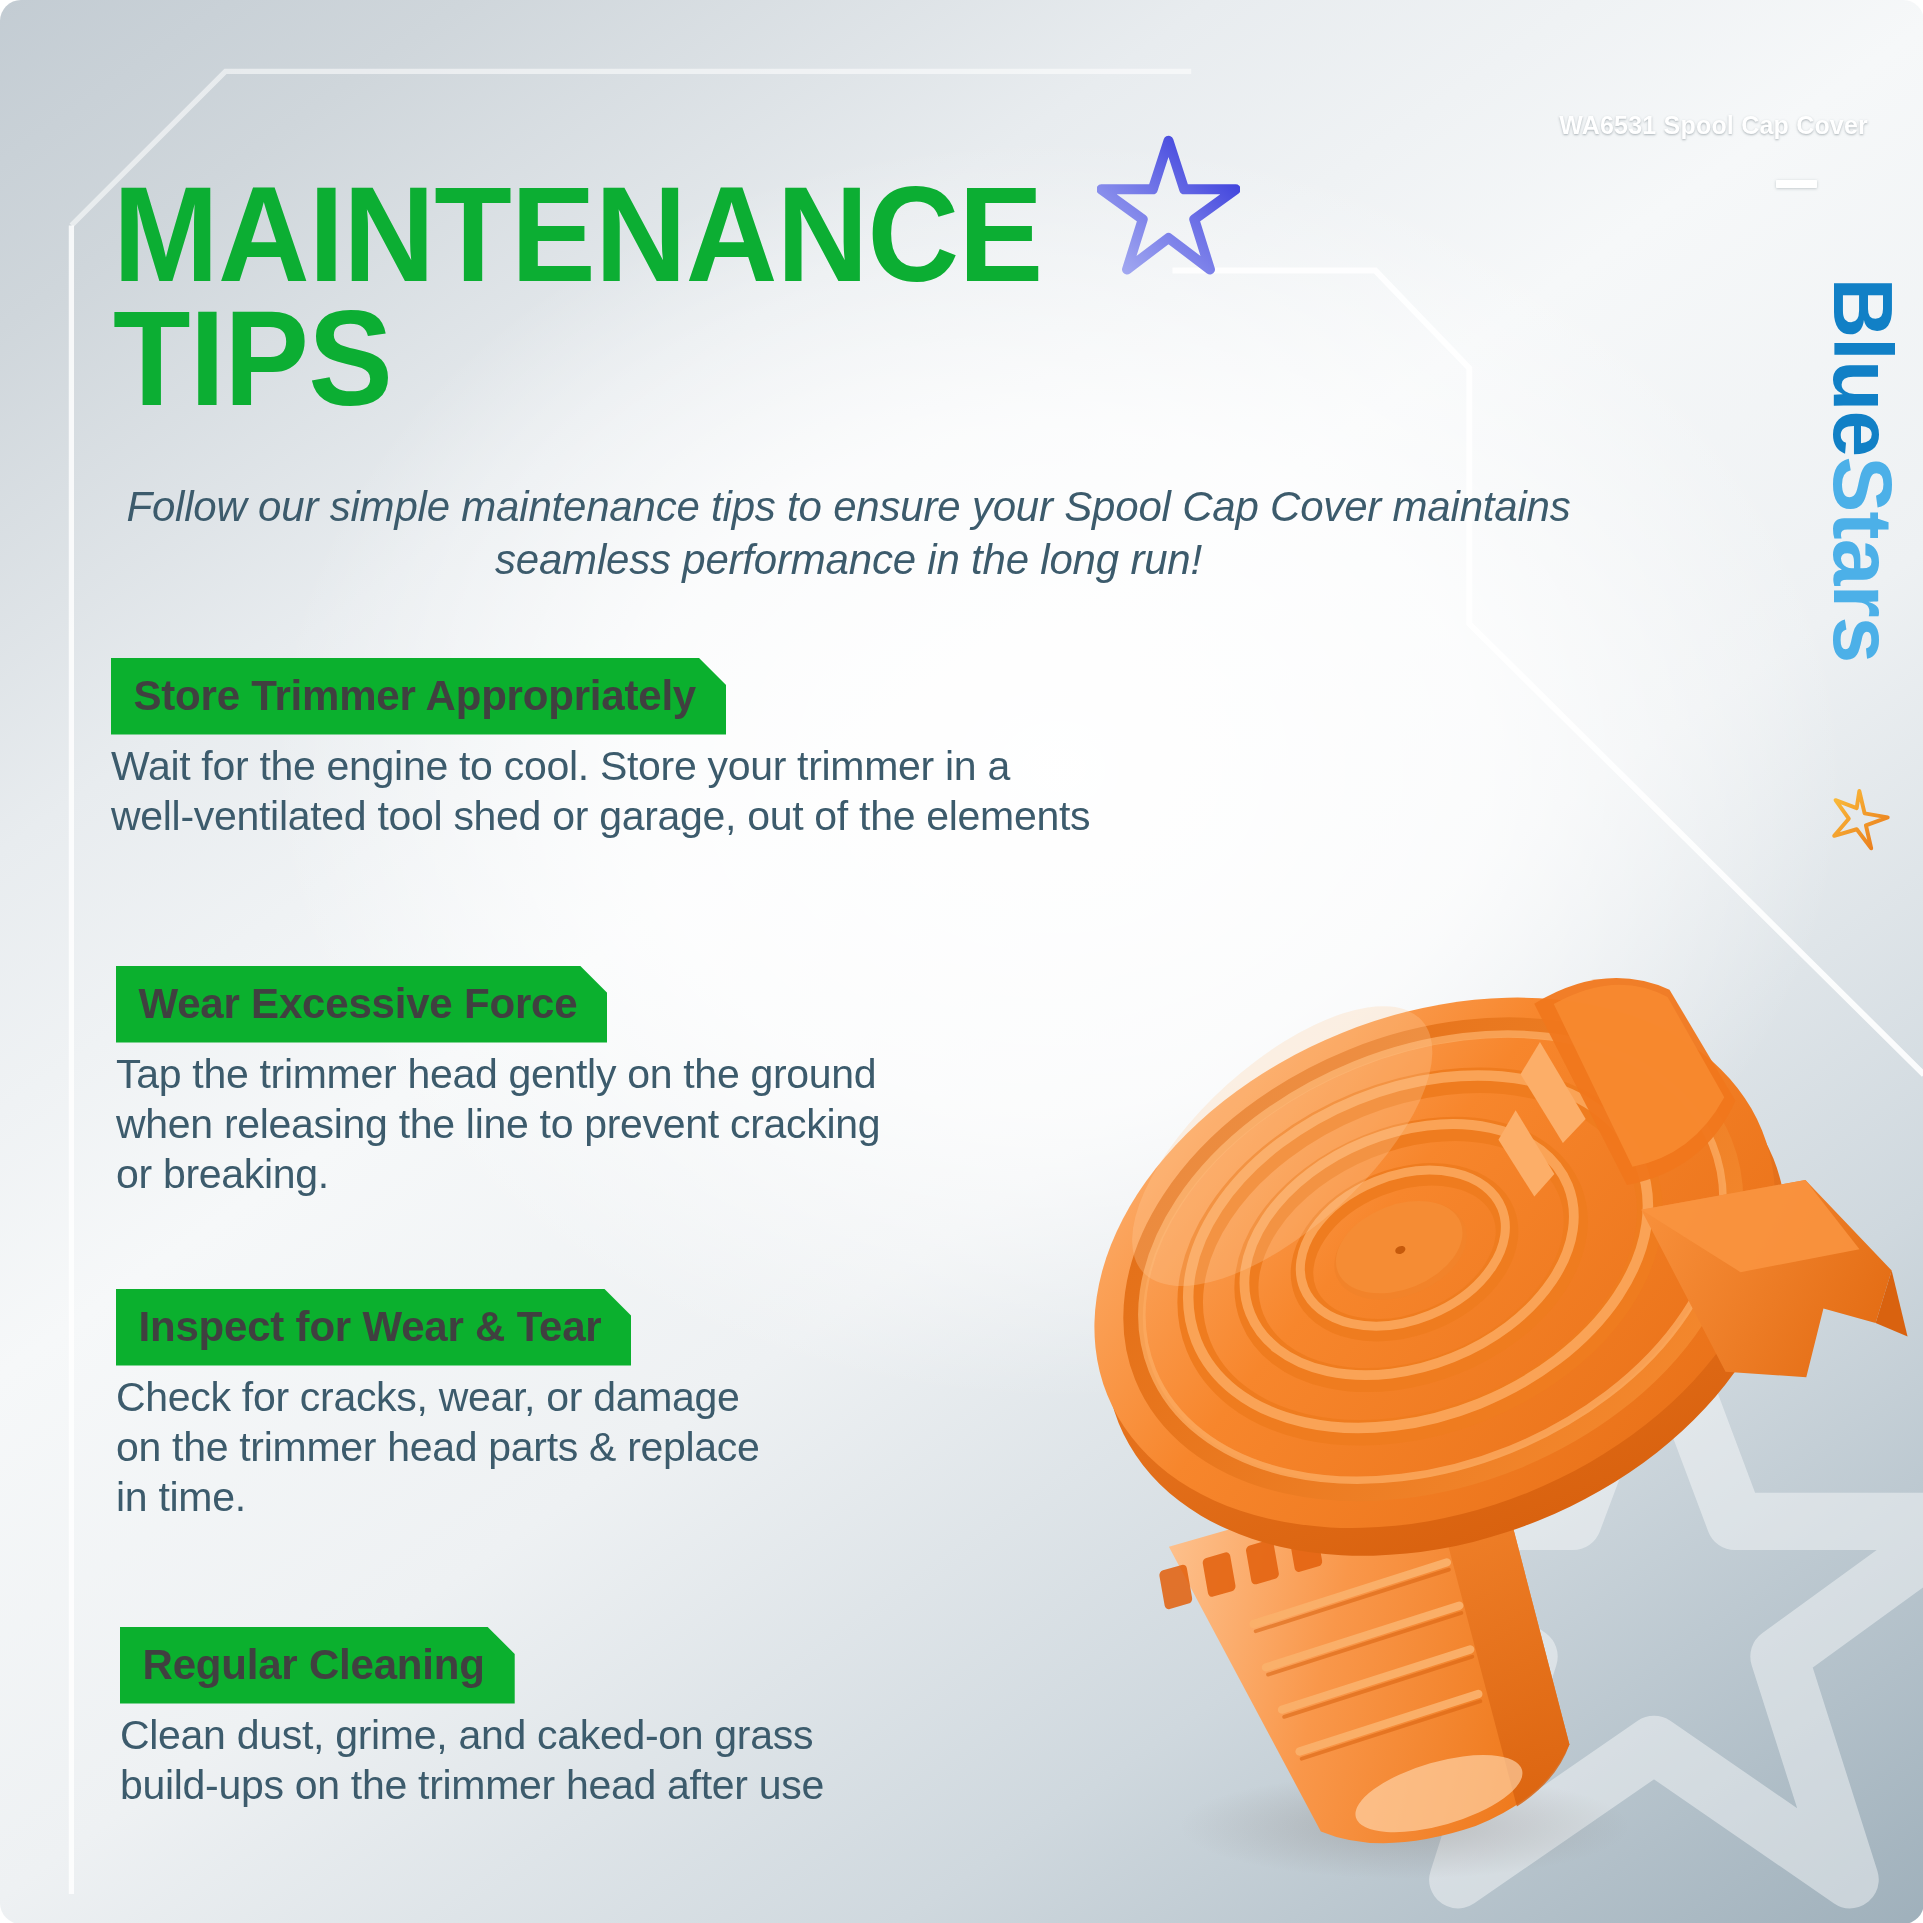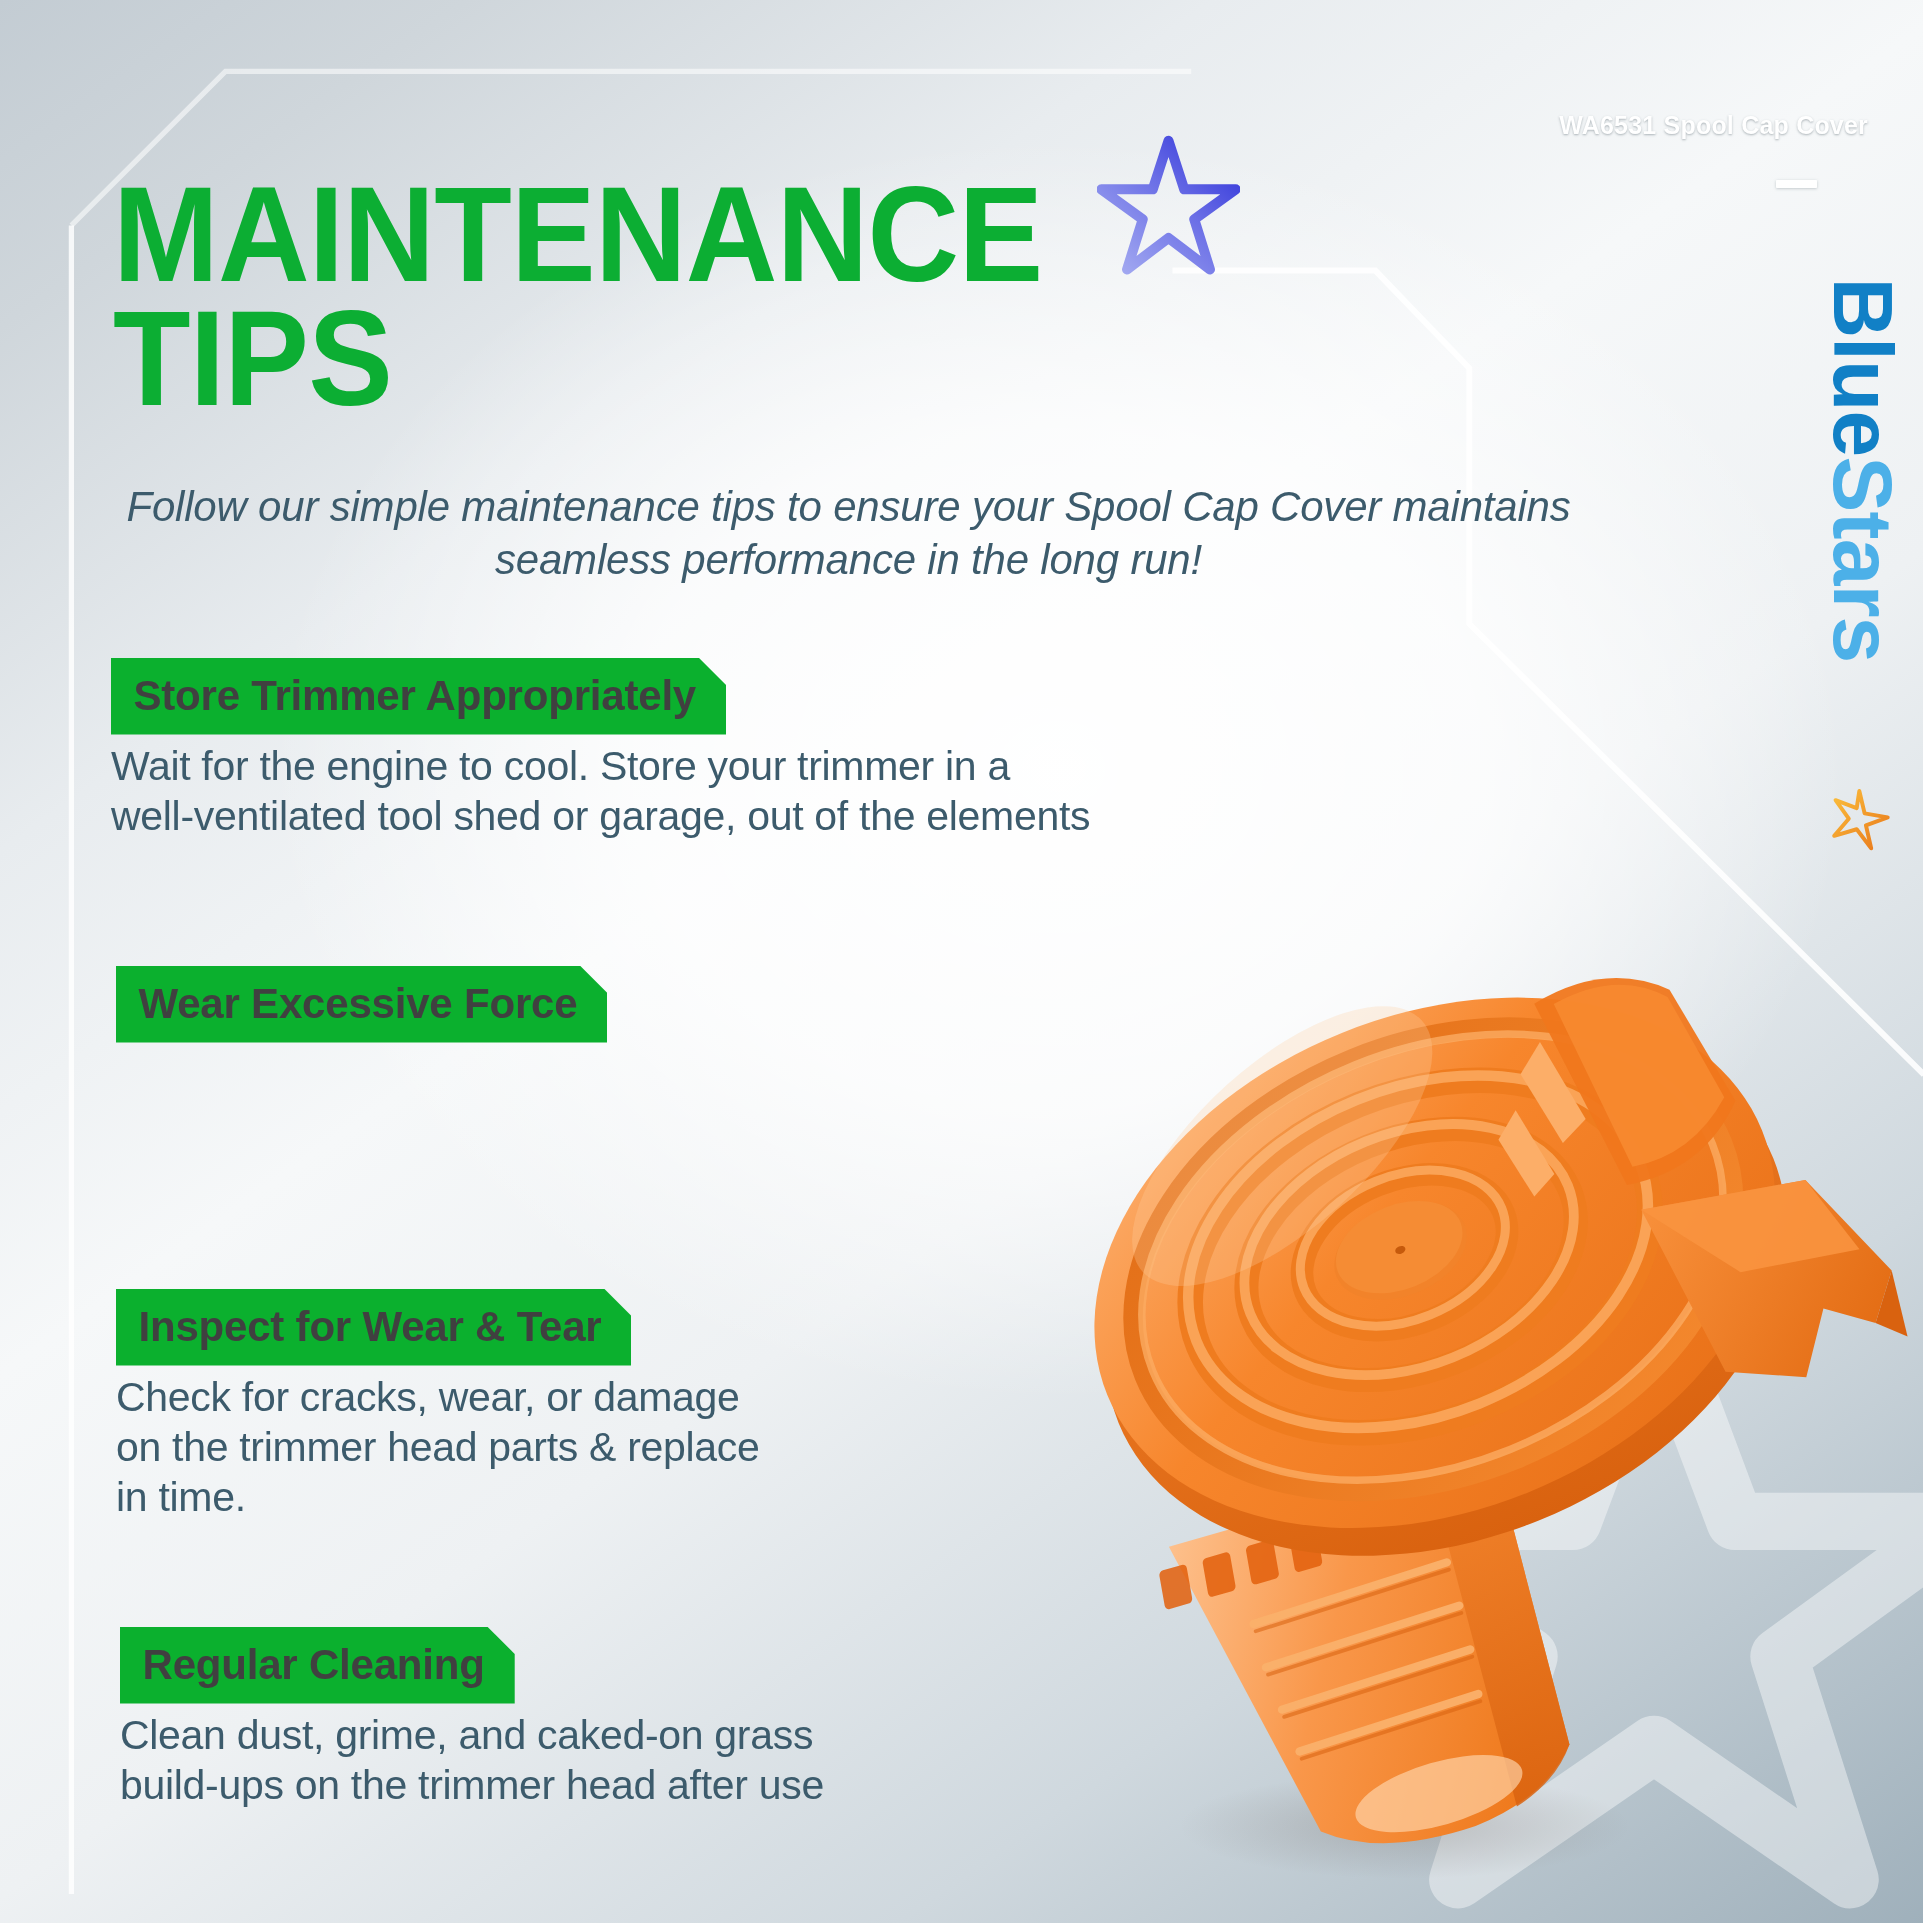--- a/index.html
+++ b/index.html
@@ -6,20 +6,21 @@
   body{
     width:1924px;height:1924px;overflow:hidden;
     font-family:"Liberation Sans", sans-serif;
     background:#ffffff;
   }
   .canvas{
     position:relative;width:1924px;height:1924px;overflow:hidden;
     background:
       radial-gradient(ellipse 1127px 902px at 55% 40%, rgba(255,255,255,0.97) 0%, rgba(255,255,255,0.75) 38%, rgba(255,255,255,0.0) 70%),
       linear-gradient(145deg, #c3ccd3 0%, #cfd6db 10%, #e8ecef 26%, #f6f8f9 42%, #eef1f3 58%, #cfd8de 78%, #9fb0bb 100%);
+    border-radius: 21px;
   }
 
   
   .deco-poly{position:absolute;inset:0;pointer-events:none;}
   .deco-star-wm{position:absolute;right:-68px;bottom:-30px;width:676px;height:676px;pointer-events:none;opacity:.55;}
 
   
   .product-tag{
     position:absolute;top:111px;right:56px;
     color:#ffffff;font-size:25px;font-weight:bold;letter-spacing:0.2px;
@@ -136,20 +137,23 @@
   <div class="tips">
 
     <div class="tip tip-0">
       <div class="badge">Store Trimmer Appropriately</div>
       <div class="tip-body">Wait for the engine to cool. Store your trimmer in a
 well-ventilated tool shed or garage, out of the elements</div>
     </div>
 
     <div class="tip tip-1">
       <div class="badge">Wear Excessive Force</div>
+      <div class="tip-body">Tap the trimmer head gently on the ground
+when releasing the line to prevent cracking
+or breaking.</div>
     </div>
 
     <div class="tip tip-2">
       <div class="badge">Inspect for Wear &amp; Tear</div>
       <div class="tip-body">Check for cracks, wear, or damage
 on the trimmer head parts &amp; replace
 in time.</div>
     </div>
 
     <div class="tip tip-3">

